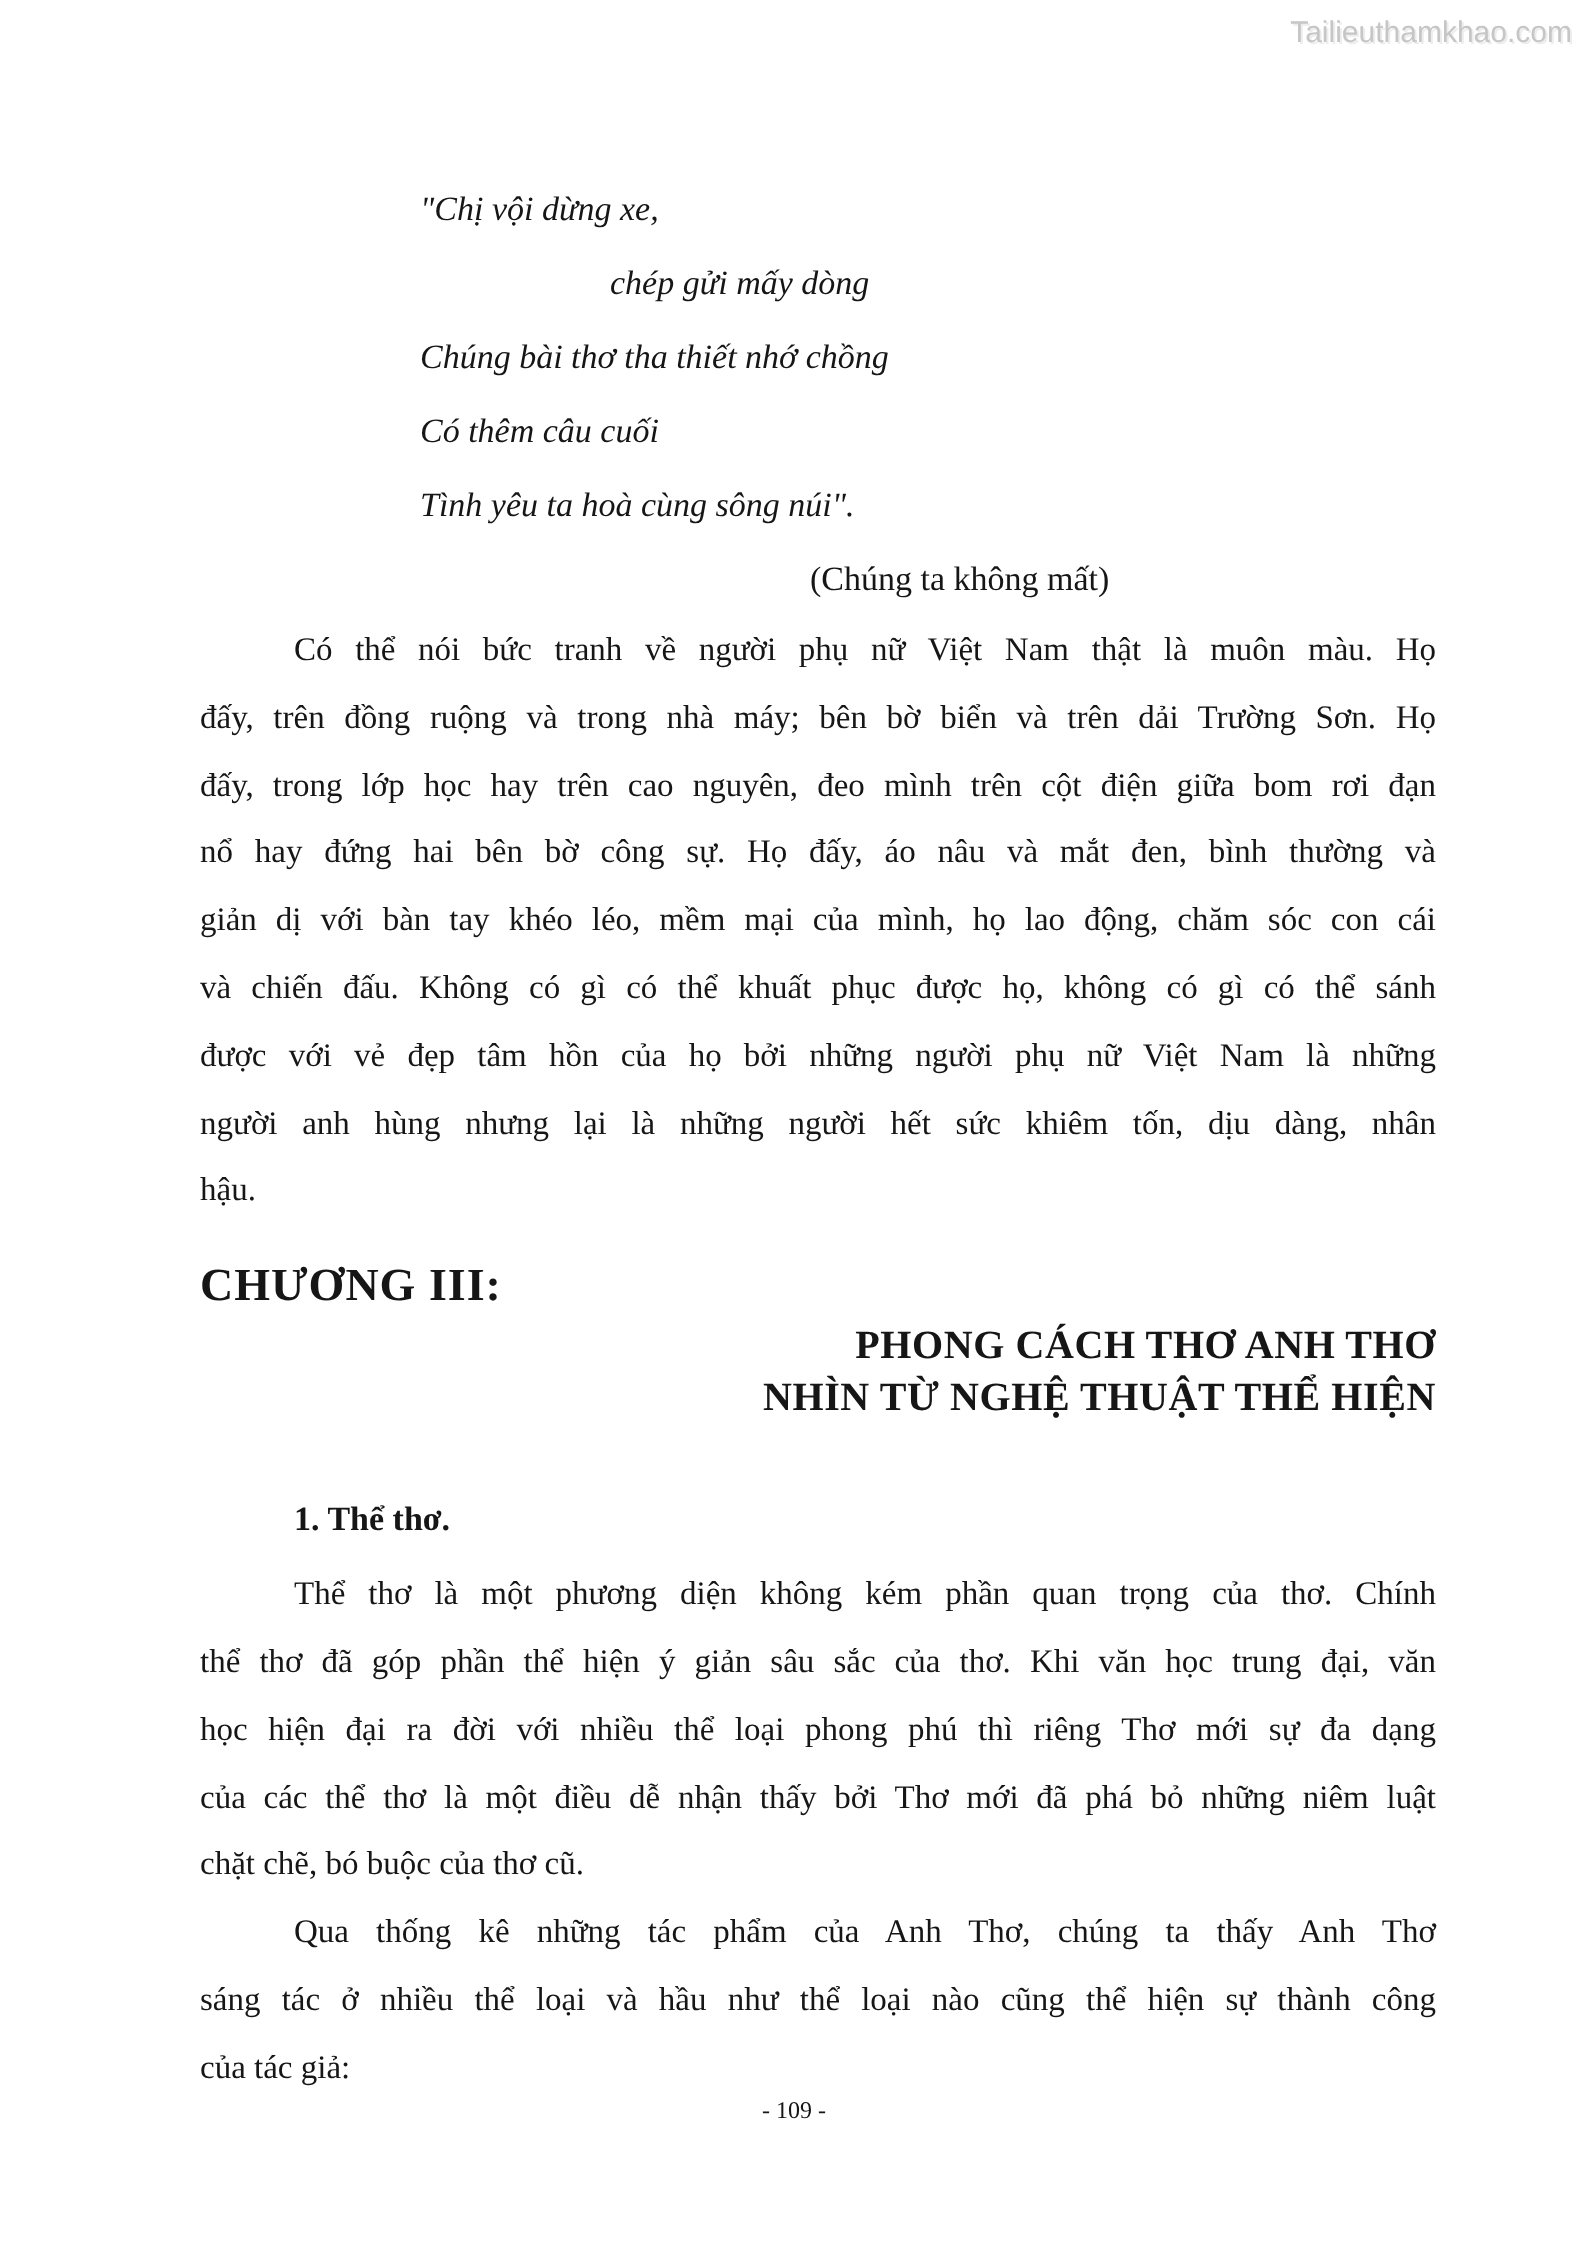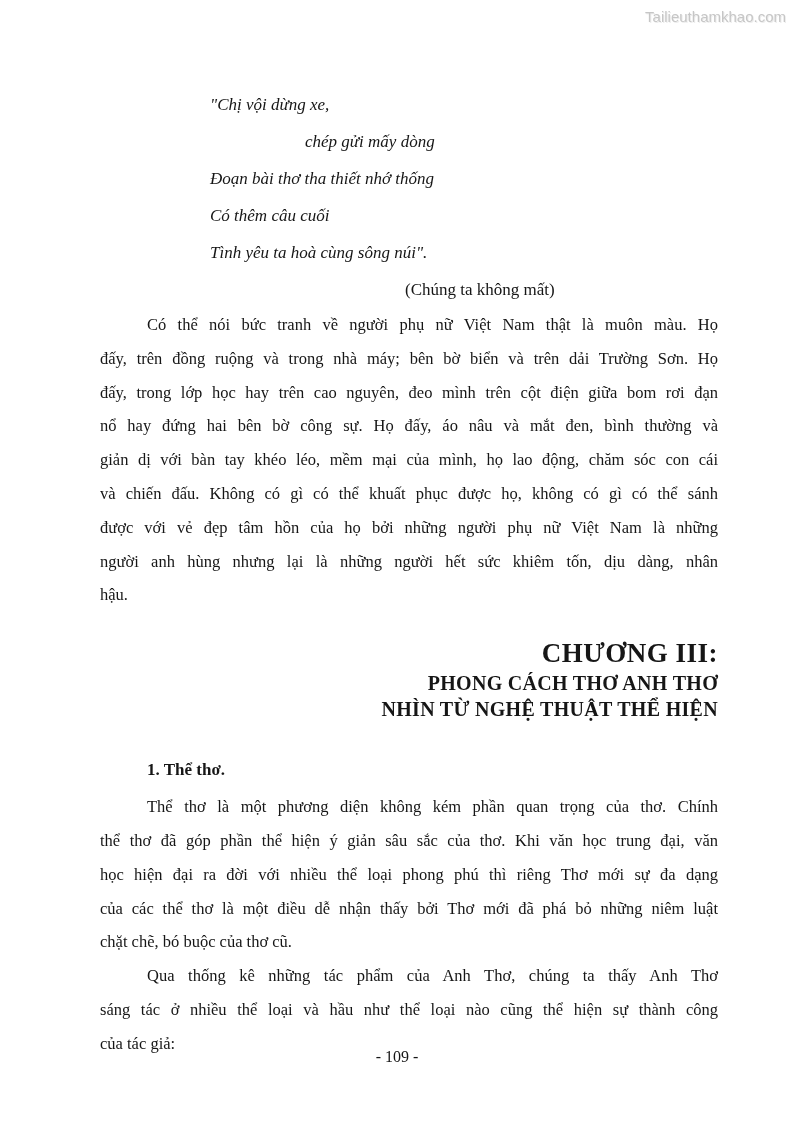--- a/index.html
+++ b/index.html
@@ -52,24 +52,24 @@
   }
   .para .line.just {
     text-align: justify;
     text-align-last: justify;
     font-family: Liberation Serif, serif;
   }
   .para .line.first { padding-left: 47px; }
   .para.p2 { margin-top: 6px; }
   
   .chapter-title {
-    margin-top: 24px;
-    text-align: right;
+    margin-top: 14px;
+    text-align: left;
     font-weight: bold;
-    font-size: 27px;
+    font-size: 23px;
     line-height: 34px;
     letter-spacing: 0.5px;
   }
   .chapter-subtitle {
     text-align: right;
     font-weight: bold;
     font-size: 20px;
     line-height: 26px;
     letter-spacing: 0.3px;
   }
@@ -79,36 +79,36 @@
     font-weight: bold;
     font-size: 17px;
     line-height: 28px;
   }
   .page-number {
     position: absolute;
     top: 1048px;
     left: 0;
     width: 100%;
     text-align: center;
-    font-size: 16px;
+    font-size: 12px;
   }
 </style>
 </head>
 <body>
 
 <div class="page">
 
   <div class="watermark">Tailieuthamkhao.com</div>
 
   <div class="content">
 
     <div class="poem">
         <div class="line">"Chị vội dừng xe,</div>
         <div class="line ind1">chép gửi mấy dòng</div>
-        <div class="line">Đoạn bài thơ tha thiết nhớ thống</div>
+        <div class="line">Chúng bài thơ tha thiết nhớ chồng</div>
         <div class="line">Có thêm câu cuối</div>
         <div class="line">Tình yêu ta hoà cùng sông núi".</div>
       </div>
 
     <div class="attribution">(Chúng ta không mất)</div>
 
     <div class="para p1">
         <div class="line just first">Có thể nói bức tranh về người phụ nữ Việt Nam thật là muôn màu. Họ</div>
         <div class="line just">đấy, trên đồng ruộng và trong nhà máy; bên bờ biển và trên dải Trường Sơn. Họ</div>
         <div class="line just">đấy, trong lớp học hay trên cao nguyên, đeo mình trên cột điện giữa bom rơi đạn</div>

